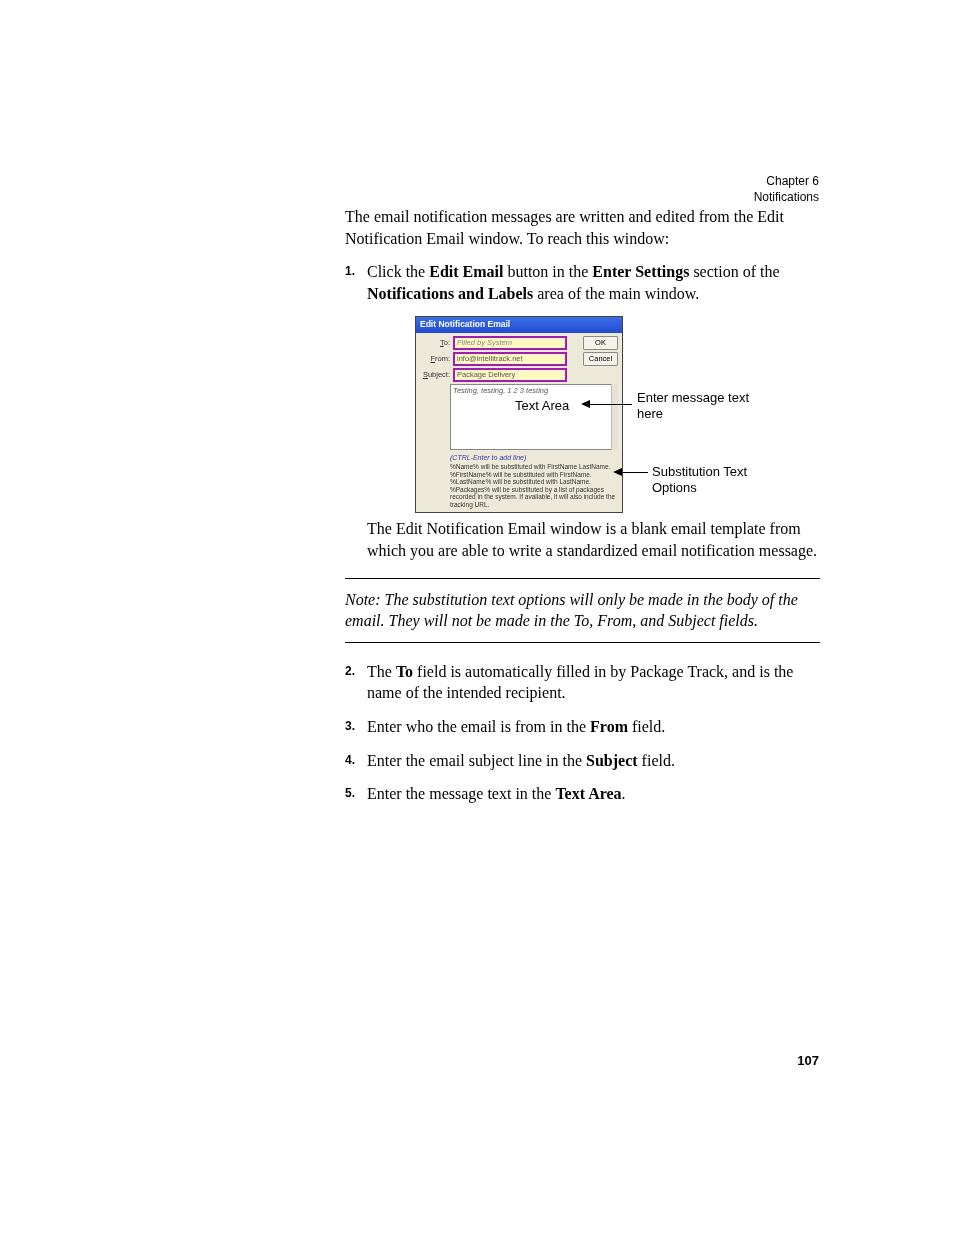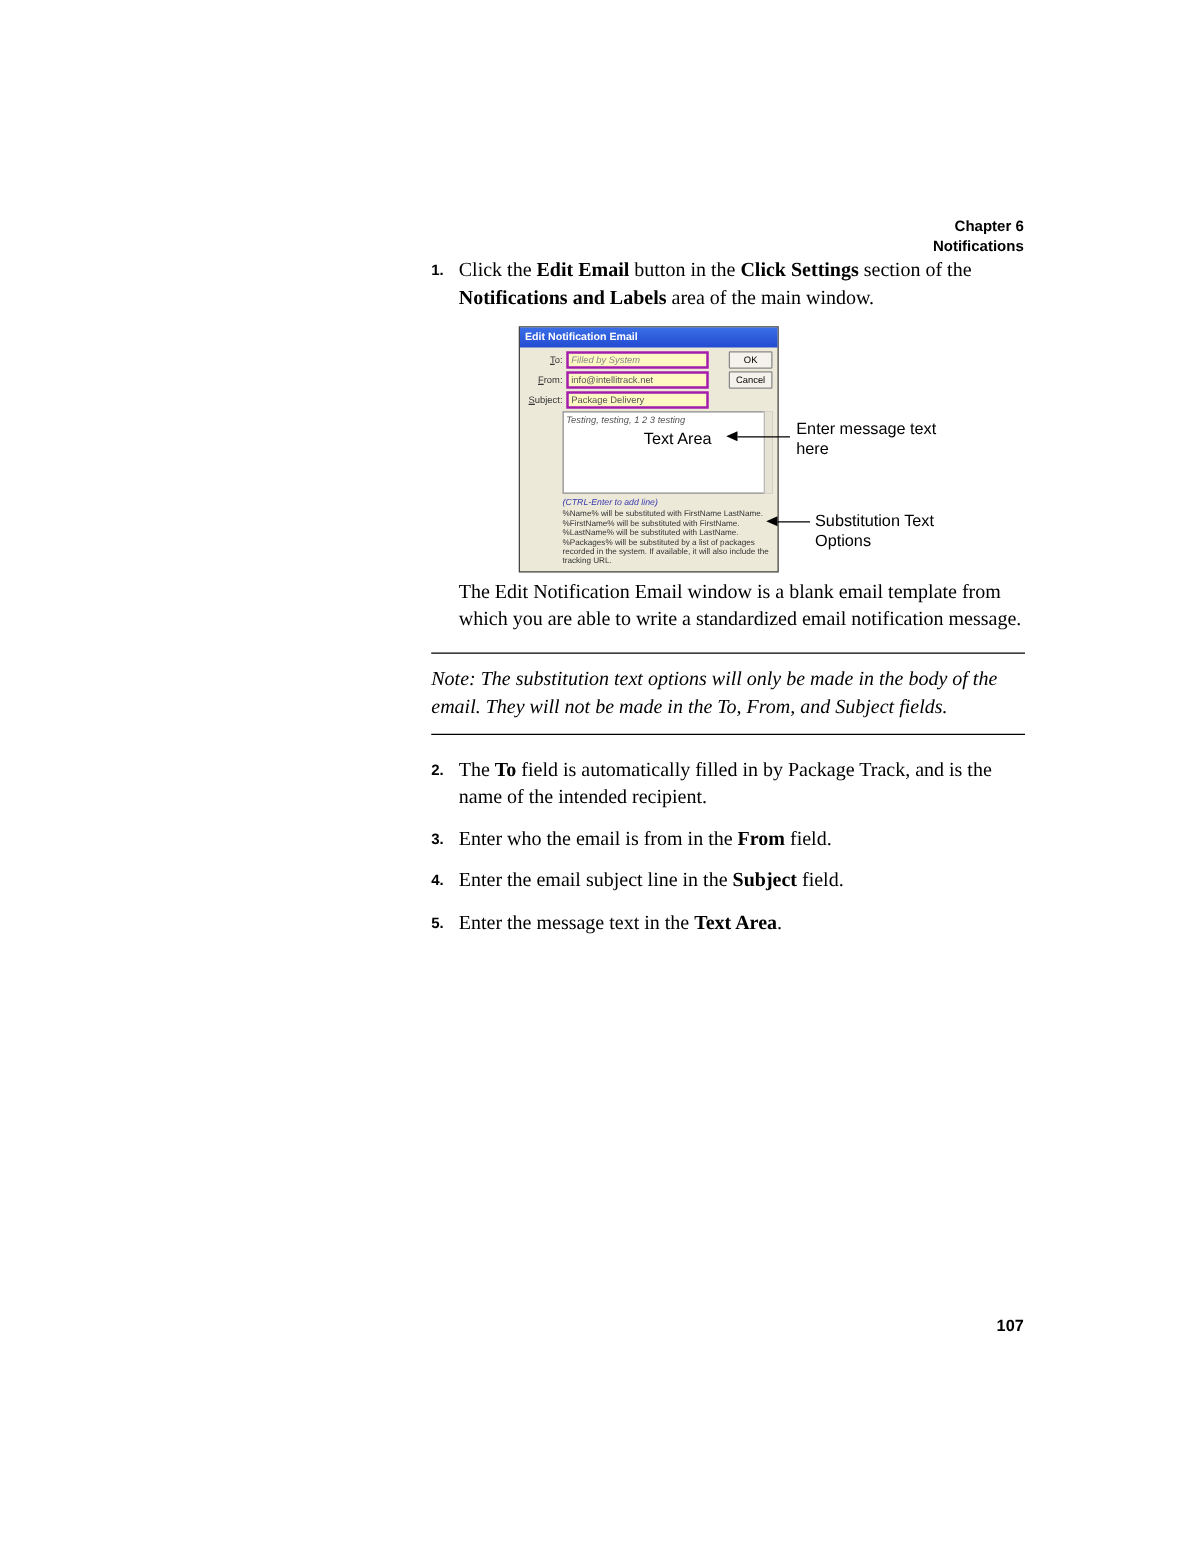--- a/index.html
+++ b/index.html
@@ -15,21 +15,21 @@
     position: relative;
     box-sizing: border-box;
   }
   .header {
     position: absolute;
     top: 174px;
     right: 135px;
     text-align: right;
     font-family: Arial, Helvetica, sans-serif;
     font-size: 12px;
-    font-weight: bold;
+    font-weight: normal;
     line-height: 1.3;
   }
   .left-heading {
     position: absolute;
     top: 204px;
     left: 195px;
     width: 130px;
     font-family: Arial, Helvetica, sans-serif;
     font-size: 18px;
     font-weight: bold;
@@ -190,25 +190,26 @@
 
 <div class="page">
 
   <div class="header">
     <div>Chapter 6</div>
     <div>Notifications</div>
   </div>
 
 
   <div class="body">
+    <p>The email notification messages are written and edited from the Edit Notification Email window. To reach this window:</p>
 
     <ol class="steps">
       <li>
         <span class="num">1.</span>
-        <span>Click the </span><b>Edit Email</b><span> button in the </span><b>Click Settings</b><span> section of the </span><b>Notifications and Labels</b><span> area of the main window.</span>
+        <span>Click the </span><b>Edit Email</b><span> button in the </span><b>Enter Settings</b><span> section of the </span><b>Notifications and Labels</b><span> area of the main window.</span>
       </li>
     </ol>
 
     <div class="figure-wrap">
       <div class="dialog">
         <div class="titlebar">Edit Notification Email</div>
         <div class="dlg-body">
           <div style="display:flex; gap:12px;">
             <div style="flex:1;">
               <div class="row">

